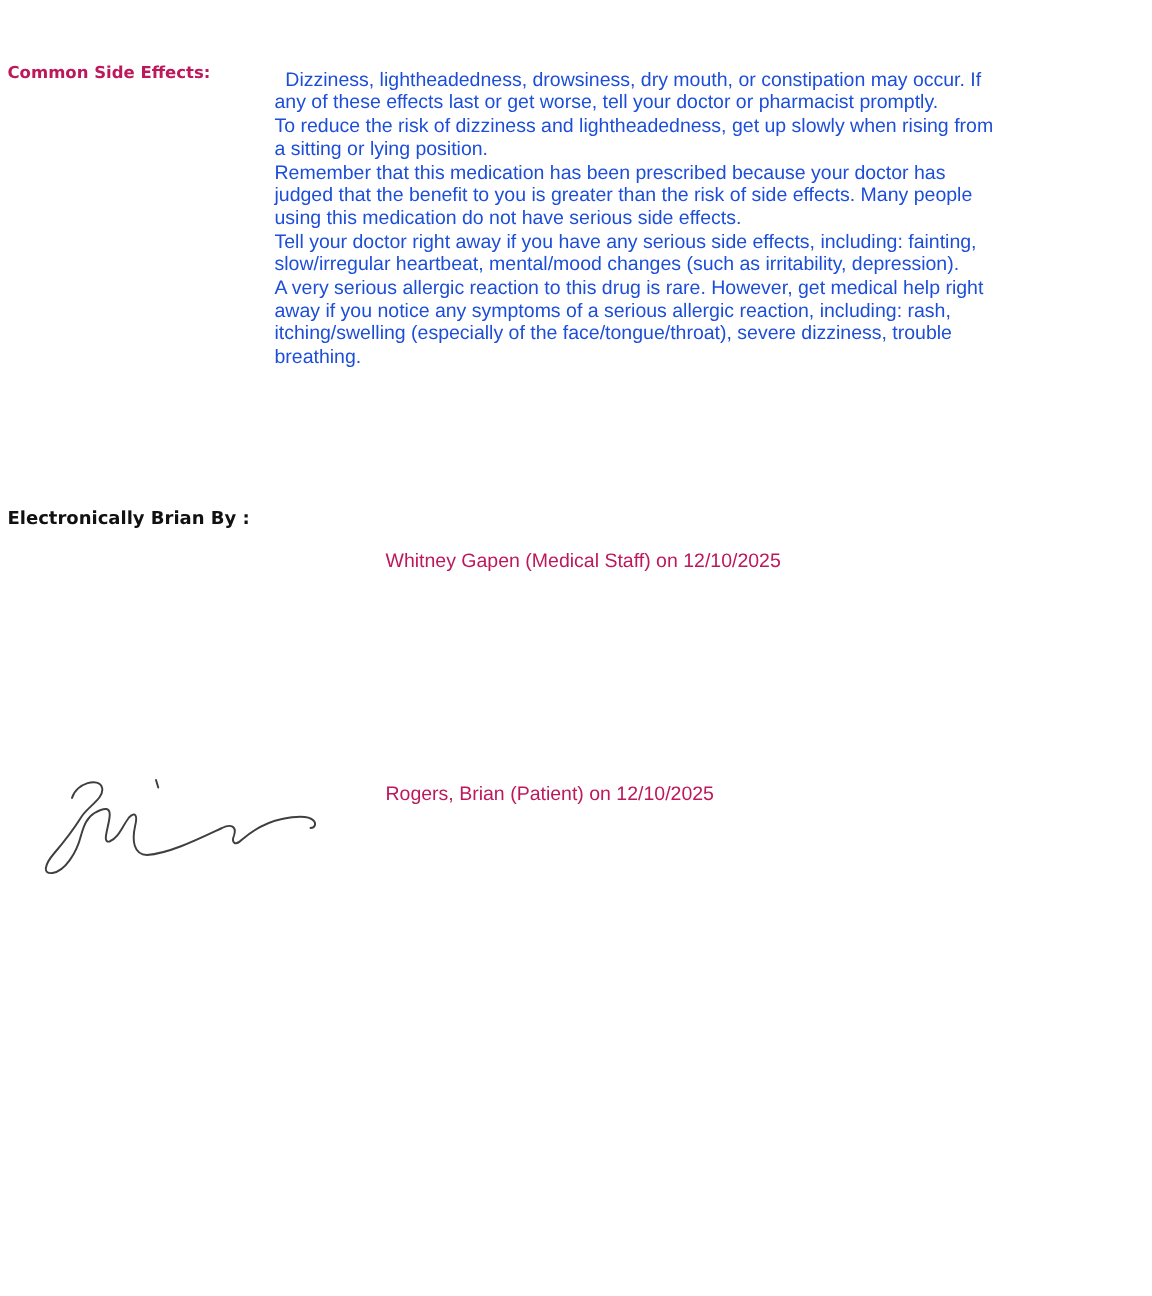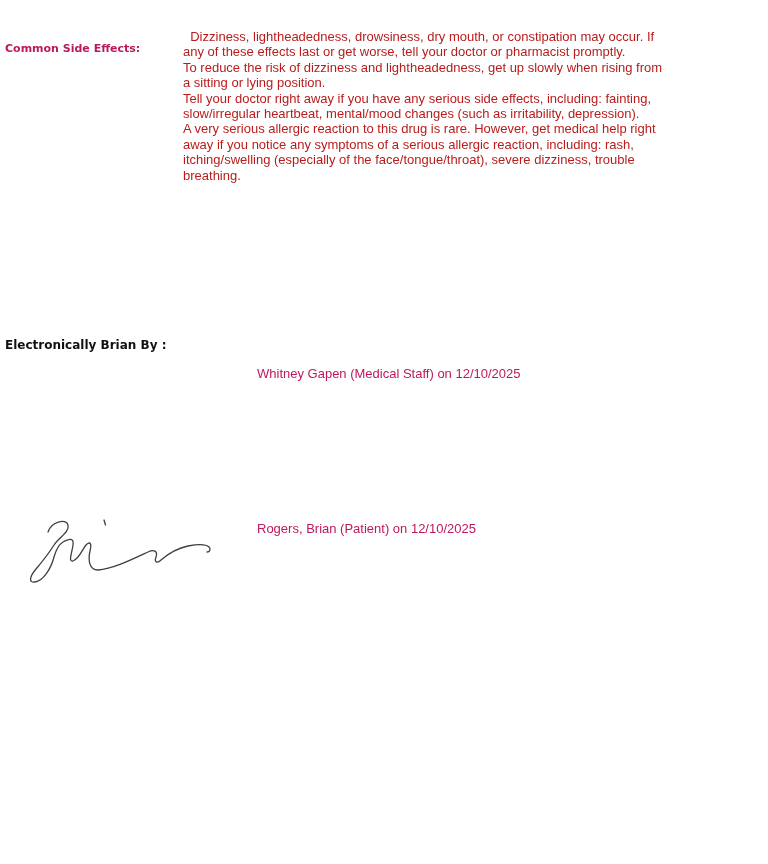--- a/index.html
+++ b/index.html
@@ -19,25 +19,25 @@
     font-family: "DejaVu Sans", sans-serif;
     font-weight: bold;
     font-size: 11px;
     line-height: 15px;
     color: #be185d;
     white-space: nowrap;
   }
   .body-text {
     position: absolute;
     left: 183px;
-    top: 29px;
+    top: 45px;
     width: 484px;
     font-size: 13px;
     line-height: 15.4px;
-    color: #b91c1c;
+    color: #1d4ed8;
   }
   .body-text p {
     margin: 0;
     white-space: pre-wrap;
   }
   .esign-label {
     position: absolute;
     left: 5px;
     top: 338px;
     font-family: "DejaVu Sans", sans-serif;
@@ -73,20 +73,21 @@
   }
 </style>
 </head>
 <body>
 
 <div class="section-label">Common Side Effects:</div>
 
 <div class="body-text">
   <p>  Dizziness, lightheadedness, drowsiness, dry mouth, or constipation may occur. If any of these effects last or get worse, tell your doctor or pharmacist promptly.</p>
   <p>To reduce the risk of dizziness and lightheadedness, get up slowly when rising from a sitting or lying position.</p>
+  <p>Remember that this medication has been prescribed because your doctor has judged that the benefit to you is greater than the risk of side effects. Many people using this medication do not have serious side effects.</p>
   <p>Tell your doctor right away if you have any serious side effects, including: fainting, slow/irregular heartbeat, mental/mood changes (such as irritability, depression).</p>
   <p>A very serious allergic reaction to this drug is rare. However, get medical help right away if you notice any symptoms of a serious allergic reaction, including: rash, itching/swelling (especially of the face/tongue/throat), severe dizziness, trouble breathing.</p>
 </div>
 
 <div class="esign-label">Electronically Brian By :</div>
 
 <div class="signer-line signer-1">Whitney Gapen (Medical Staff) on 12/10/2025</div>
 
 <div class="signer-line signer-2">Rogers, Brian (Patient) on 12/10/2025</div>
 

